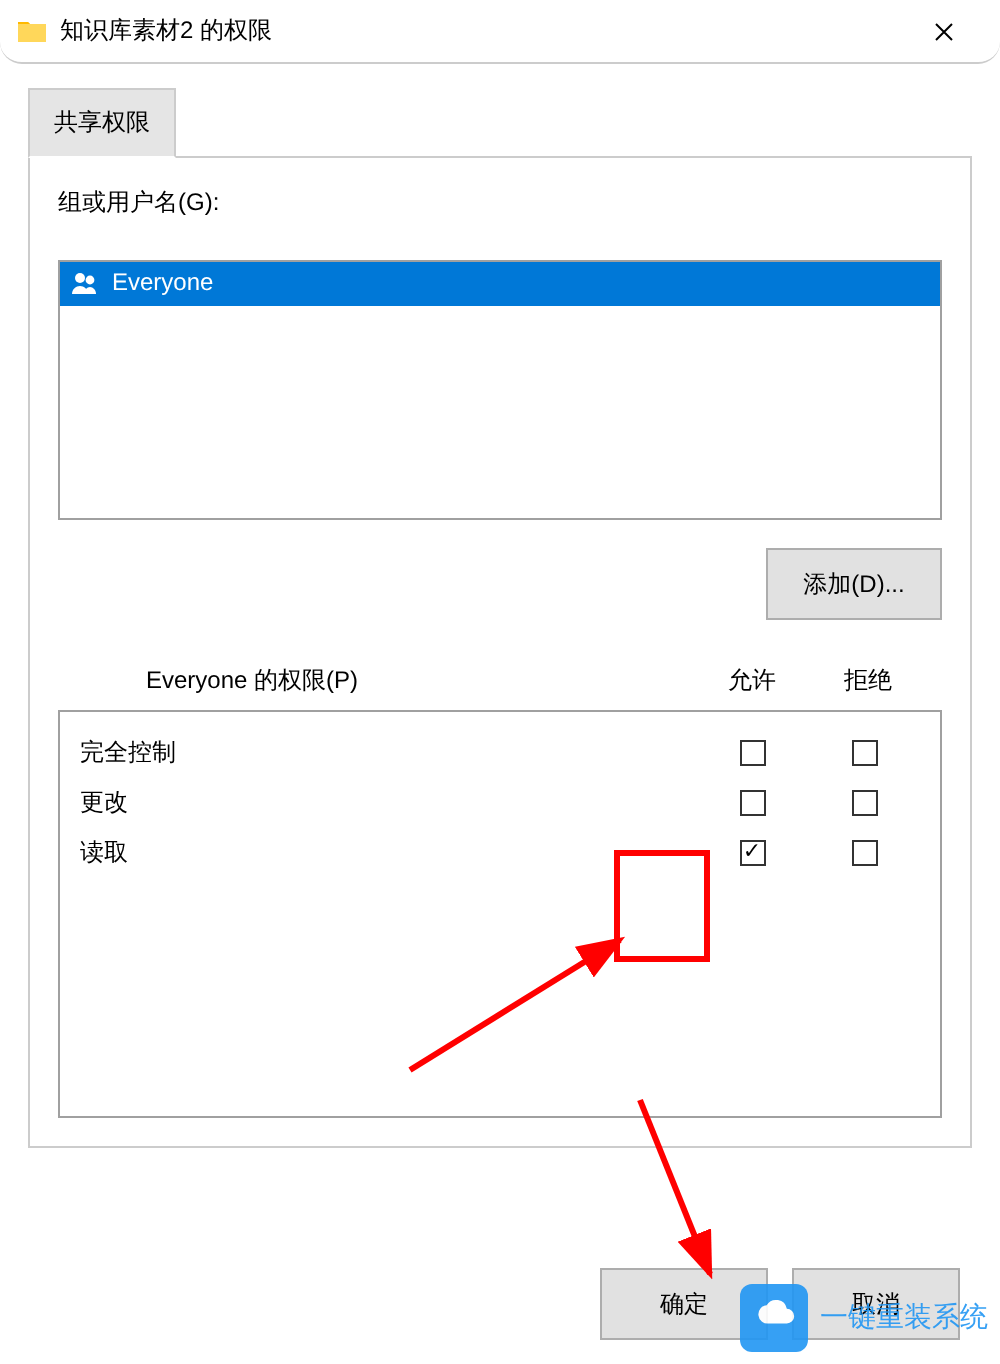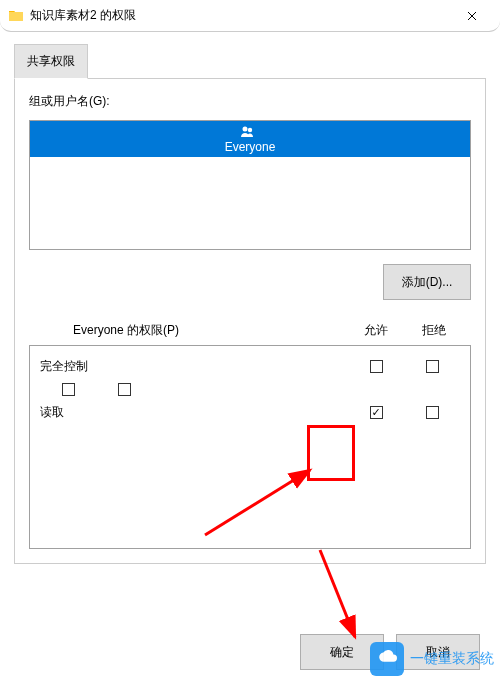--- a/index.html
+++ b/index.html
@@ -5,23 +5,23 @@
 * { box-sizing: border-box; margin: 0; padding: 0; font-family: 'Microsoft YaHei', 'Segoe UI', sans-serif; font-size: 12px; }
 body { background: #fff; width: 500px; height: 682px; position: relative; overflow: hidden; }
 .titlebar { height: 32px; border-bottom: 1px solid #ccc; display: flex; align-items: center; padding: 0 8px; border-radius: 11px; }
 .folder-icon { width: 16px; height: 16px; margin-right: 6px; }
 .titlebar .title { flex: 1; }
 .close-btn { width: 40px; height: 32px; display: flex; align-items: center; justify-content: center; cursor: pointer; }
 .content { padding: 12px 14px; }
 .tab-strip { display: flex; border-bottom: 1px solid #ccc; margin-bottom: 0; }
 .tab { padding: 8px 12px; border: 1px solid #ccc; border-bottom: 1px solid #fff; background: #e5e5e5; margin-bottom: -1px; }
 .panel { border: 1px solid #ccc; border-top: none; padding: 14px; }
-.label-row { margin-bottom: 10px; }
+.label-row { margin-bottom: 20px; }
 .users-list { border: 1px solid #a0a0a0; height: 130px; background: #fff; overflow: auto; }
-.user-row { display: flex; align-items: center; padding: 3px 5px; flex-direction: column; }
+.user-row { display: flex; padding: 3px 5px; }
 .user-row.selected { background: #0078d7; color: #fff; }
 .group-icon { width: 16px; height: 16px; margin-right: 5px; display: flex; align-items: center; }
 .btn-row { display: flex; justify-content: flex-end; gap: 10px; margin-top: 14px; }
 .btn { min-width: 88px; height: 36px; border: 1px solid #adadad; background: #e1e1e1; cursor: pointer; padding: 0 10px; }
 .perm-header { display: flex; margin-top: 22px; padding: 0 8px 6px 0; }
 .perm-header .name { flex: 1; margin-left: 44px; }
 .perm-header .col { width: 58px; text-align: center; }
 .perm-box { border: 1px solid #a0a0a0; height: 204px; padding: 8px 10px; }
 .perm-row { display: flex; align-items: center; padding: 4px 0; }
 .perm-row .pname { flex: 1; }
@@ -88,20 +88,21 @@
       <div class="perm-row">
         <div class="pname">完全控制</div>
         <div class="pcol">
             <div class="chk"></div>
           </div>
         <div class="pcol">
             <div class="chk"></div>
           </div>
       </div>
       <div class="perm-row">
+        <div class="pname">更改</div>
         <div class="pcol">
             <div class="chk"></div>
           </div>
         <div class="pcol">
             <div class="chk"></div>
           </div>
       </div>
       <div class="perm-row">
         <div class="pname">读取</div>
         <div class="pcol">

